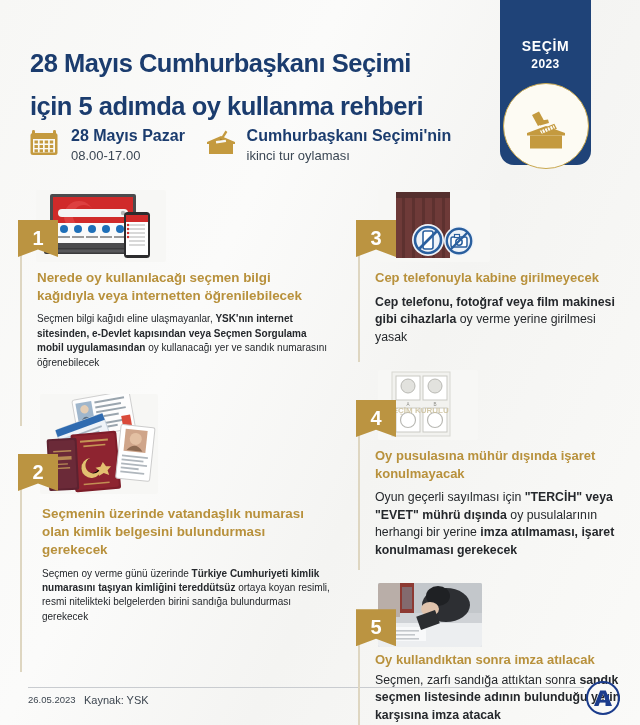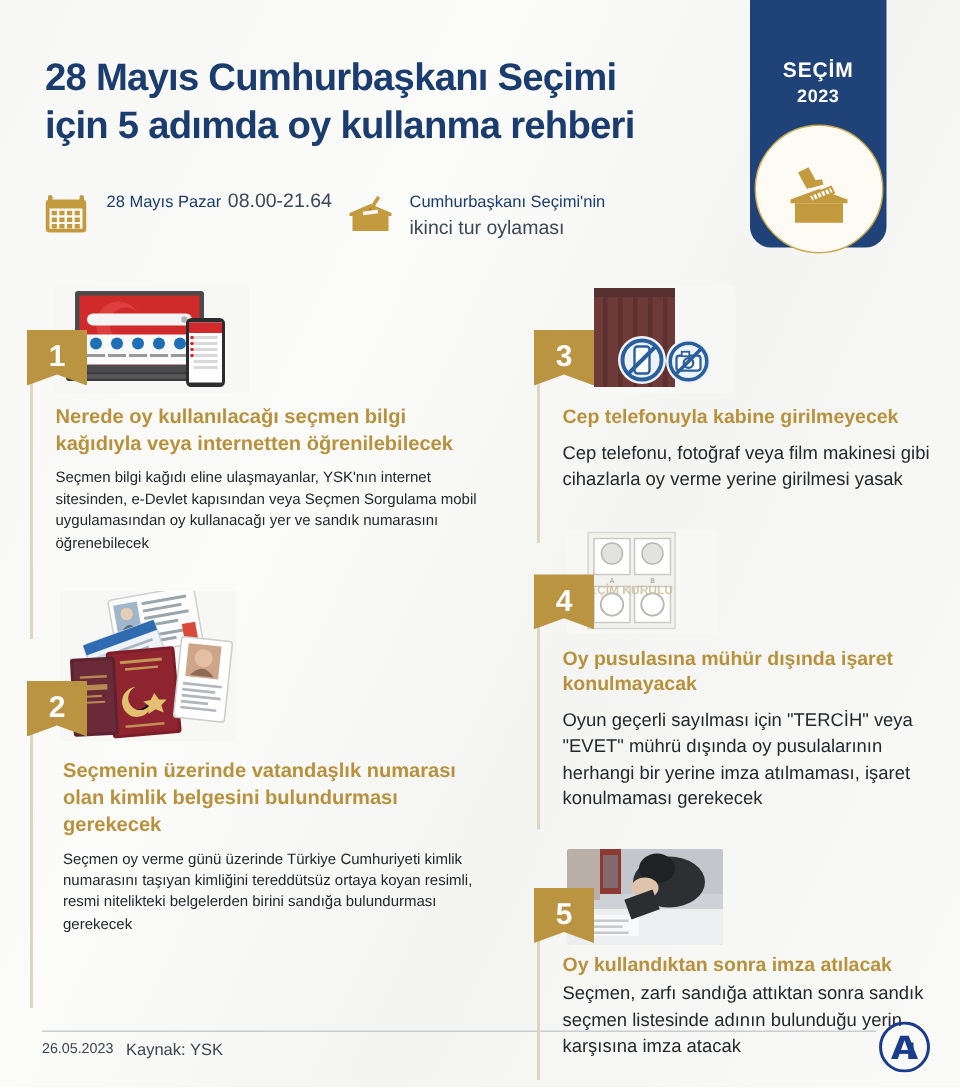--- a/index.html
+++ b/index.html
@@ -38,20 +38,21 @@
     top: 36px;
     width: 460px;
   }
   .title-line {
     color: #1b3c6e;
     font-size: 25.5px;
     font-weight: bold;
     letter-spacing: -0.5px;
     line-height: 1.27;
     white-space: nowrap;
+    margin-top: 11px;
   }
 
   .meta-row {
     position: absolute;
     left: 28px;
     top: 124px;
     width: 470px;
     display: flex;
     align-items: flex-start;
   }
@@ -63,22 +64,22 @@
   .meta-icon {
     width: 34px;
     height: 34px;
     flex: 0 0 34px;
     margin-right: 9px;
     margin-top: 1px;
   }
   .meta-text { padding-top: 1px; }
   .meta-title {
     color: #1b3c6e;
-    font-size: 11px;
-    font-weight: normal;
+    font-size: 16px;
+    font-weight: bold;
     line-height: 1.32;
     white-space: nowrap;
   }
   .meta-sub {
     color: #3b4754;
     font-size: 13px;
     line-height: 1.32;
     white-space: nowrap;
   }
 
@@ -183,21 +184,21 @@
     font-weight: bold;
     line-height: 1.36;
     margin: 0 0 7px 0;
   }
   .step-desc {
     color: #25282c;
     font-size: 10px;
     line-height: 1.44;
     margin: 0;
   }
-  .step-desc b { font-weight: normal; }
+  .step-desc b { font-weight: bold; }
 
   .col-right .step-heading { font-size: 13px; }
   .col-right .step-desc { font-size: 12.3px; line-height: 1.42; }
 
   
   .footer {
     position: absolute;
     left: 0;
     bottom: 0;
     width: 640px;
@@ -275,21 +276,21 @@
               <rect x="21.8" y="20" width="3.4" height="3"></rect>
               <rect x="6.5" y="24.3" width="3.4" height="3"></rect>
               <rect x="11.6" y="24.3" width="3.4" height="3"></rect>
               <rect x="16.7" y="24.3" width="3.4" height="3"></rect>
               <rect x="21.8" y="24.3" width="3.4" height="3"></rect>
             </g>
           </svg>
         </span>
         <span class="meta-text">
           <span class="meta-title">28 Mayıs Pazar</span>
-          <span class="meta-sub">08.00-21.64</span>
+          <span class="meta-sub">08.00-17.00</span>
         </span>
       </div>
 
       <div class="meta-item">
         <span class="meta-icon">
           <svg viewBox="0 0 34 34" width="34" height="34" aria-hidden="true">
             <path d="M3 17 L17 11 L31 17 L31 19 L3 19 Z" fill="#c49a3f"></path>
             <rect x="5" y="19" width="24" height="10" fill="#c49a3f"></rect>
             <rect x="12" y="15.4" width="10" height="2.4" fill="#f7f7f5" transform="rotate(-8 17 16.6)"></rect>
             <path d="M16.5 13.5 L21.5 5.5 L23.4 7 L18.6 14.6 Z" fill="#c49a3f"></path>

